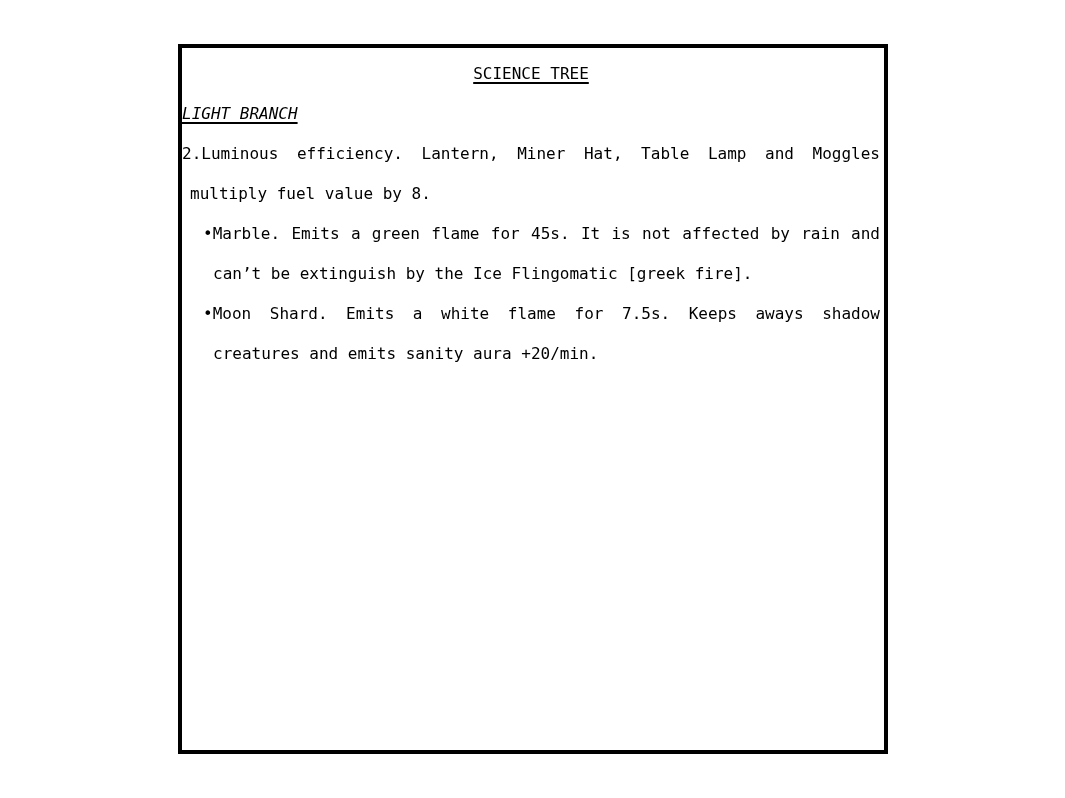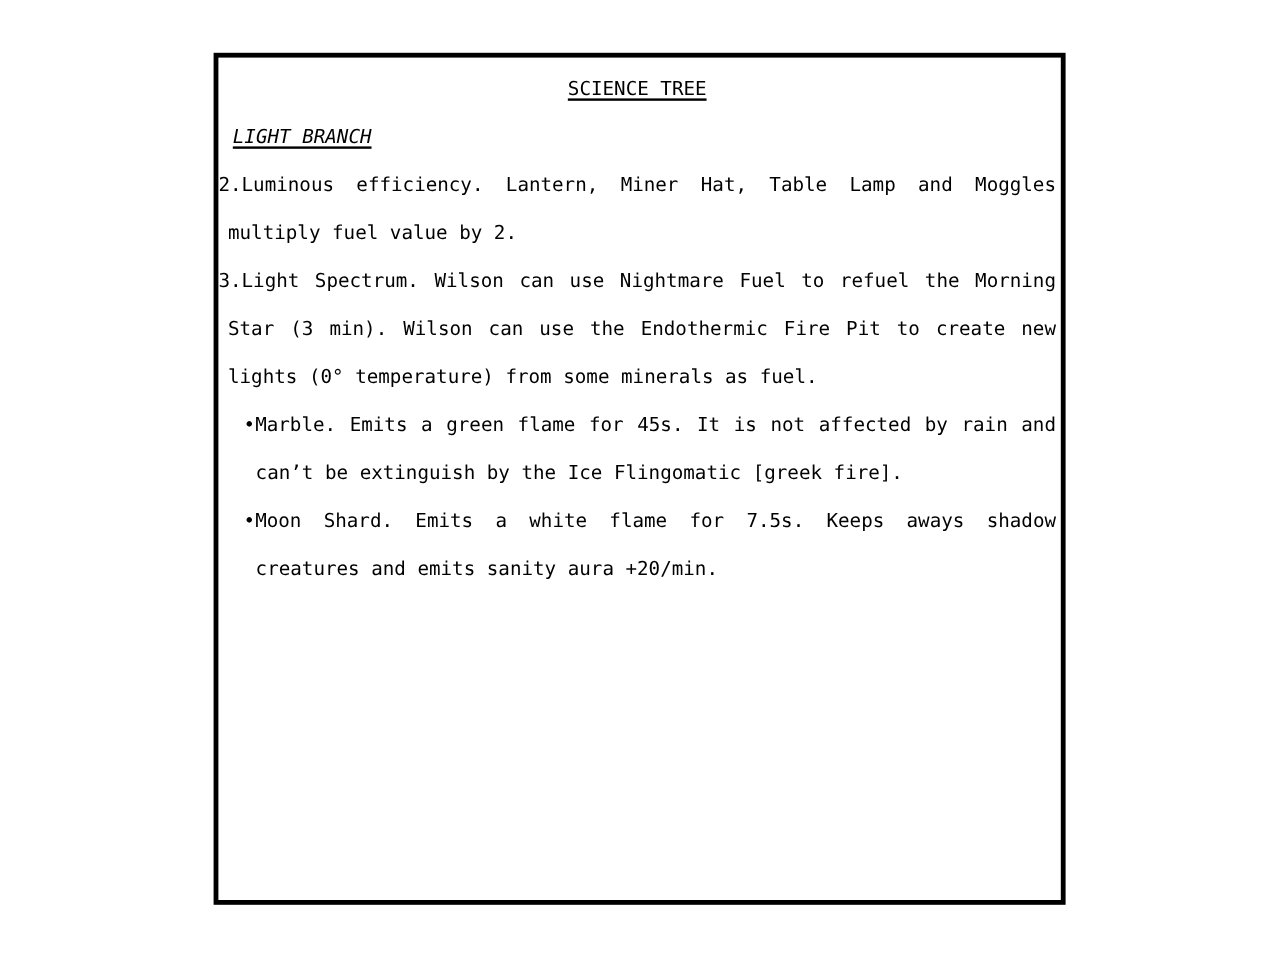--- a/index.html
+++ b/index.html
@@ -30,21 +30,21 @@
     line-height: 40px;
   }
   .doc-title {
     text-align: center;
     text-decoration: underline;
     text-decoration-thickness: 1.5px;
     text-underline-offset: 3px;
     white-space: nowrap;
   }
   .section-heading {
-    margin-left: 12px;
+    margin-left: 0;
     font-style: italic;
     text-decoration: underline;
     text-decoration-thickness: 1.5px;
     text-underline-offset: 3px;
   }
   .num-item {
     margin: 0;
     text-align: justify;
     text-align-last: left;
     padding-left: 8px;
@@ -59,23 +59,22 @@
   }
 </style>
 </head>
 <body>
 
 <div class="screen">
   <div class="page-box">
     <div class="doc-title">SCIENCE TREE</div>
     <div class="section-heading">LIGHT BRANCH</div>
 
-    <p class="num-item"><span>2.</span><span>Luminous efficiency. Lantern, Miner Hat, Table Lamp and Moggles multiply fuel value by 2.</span></p>
+    <p class="num-item"><span>2.</span><span>Luminous efficiency. Lantern, Miner Hat, Table Lamp and Moggles multiply fuel value by 8.</span></p>
 
-    <p class="num-item"><span>3.</span><span>Light Spectrum. Wilson can use Nightmare Fuel to refuel the Morning Star (3 min). Wilson can use the Endothermic Fire Pit to create new lights (0° temperature) from some minerals as fuel.</span></p>
 
     <p class="bullet-item"><span>•</span><span>Marble. Emits a green flame for 45s. It is not affected by rain and can’t be extinguish by the Ice Flingomatic [greek fire].</span></p>
 
 
     <p class="bullet-item"><span>•</span><span>Moon Shard. Emits a white flame for 7.5s. Keeps aways shadow creatures and emits sanity aura +20/min.</span></p>
 
   </div>
 </div>
 
 </body></html>

